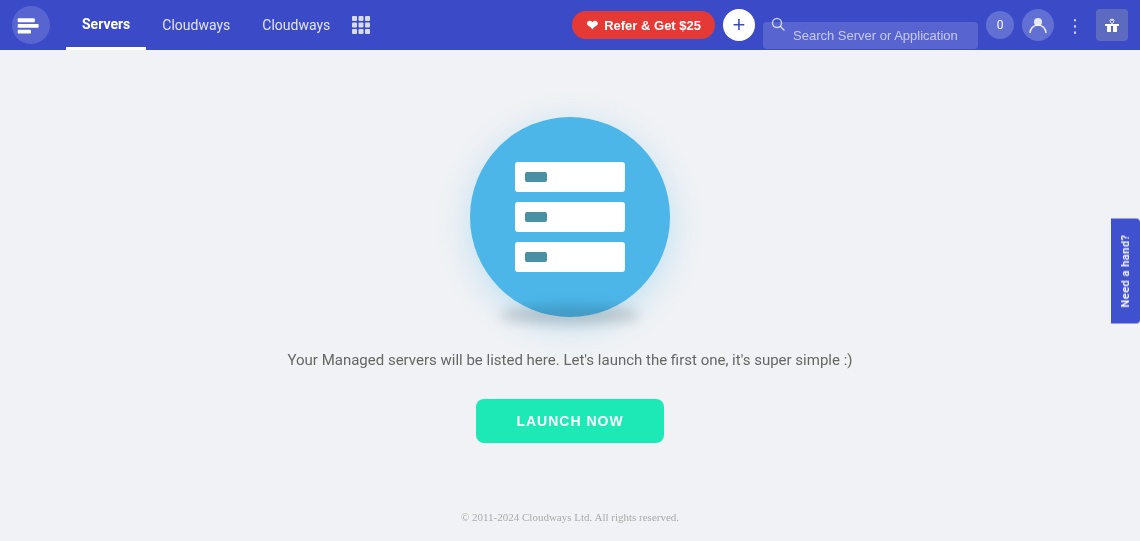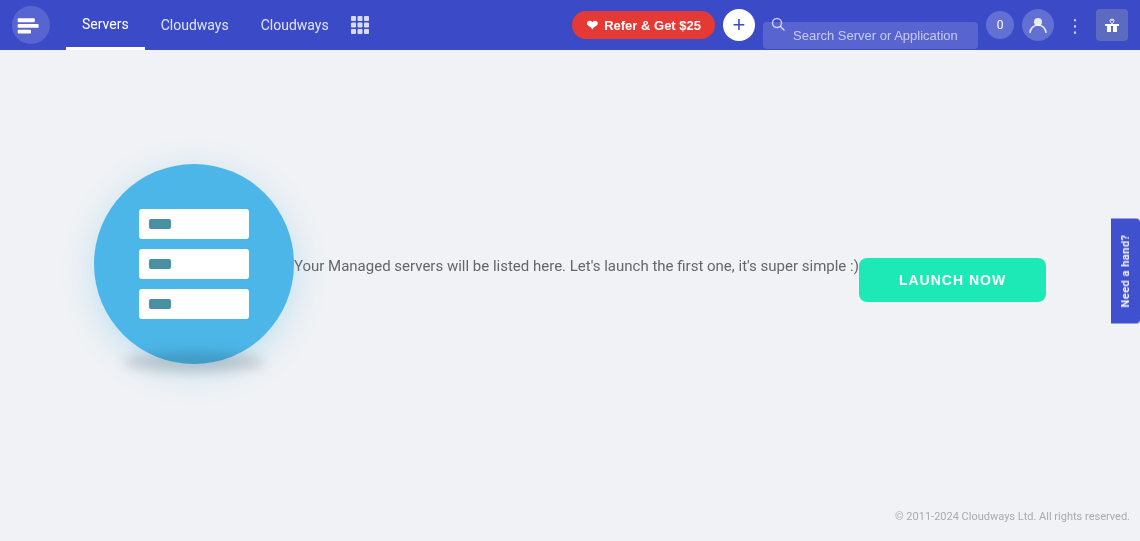--- a/index.html
+++ b/index.html
@@ -36,21 +36,21 @@
       padding: 0 16px;
       height: 50px;
       display: flex;
       align-items: center;
       cursor: pointer;
       white-space: nowrap;
     }
     .nav-link.active {
       color: #fff;
       border-bottom: 3px solid #fff;
-      font-weight: 400;
+      font-weight: 700;
     }
 
     .navbar-right {
       display: flex;
       align-items: center;
       gap: 8px;
       margin-left: auto;
     }
 
     .refer-btn {
@@ -158,21 +158,21 @@
       color: rgba(255,255,255,0.8);
       cursor: pointer;
       display: flex;
       align-items: center;
       padding: 0 6px;
     }
 
     
     .main-content {
       display: flex;
-      flex-direction: row;
+      flex-direction: column;
       align-items: center;
       justify-content: center;
       padding: 62px 20px;
       min-height: 460px;
     }
 
     .server-illustration {
       width: 200px;
       height: 200px;
       border-radius: 50%;
@@ -231,27 +231,28 @@
       padding: 14px 40px;
       font-size: 14px;
       font-weight: 700;
       letter-spacing: 1px;
       cursor: pointer;
       text-transform: uppercase;
     }
 
     
     .footer {
-      text-align: right;
+      text-align: center;
       color: #aaa;
       font-size: 11px;
       padding: 10px;
       position: absolute;
       bottom: 8px;
       width: 100%;
+      font-family: Liberation Serif, serif;
     }
 
     
     .side-help {
       position: fixed;
       right: 0;
       top: 50%;
       transform: translateY(-50%);
       background: #4051d0;
       color: #fff;

